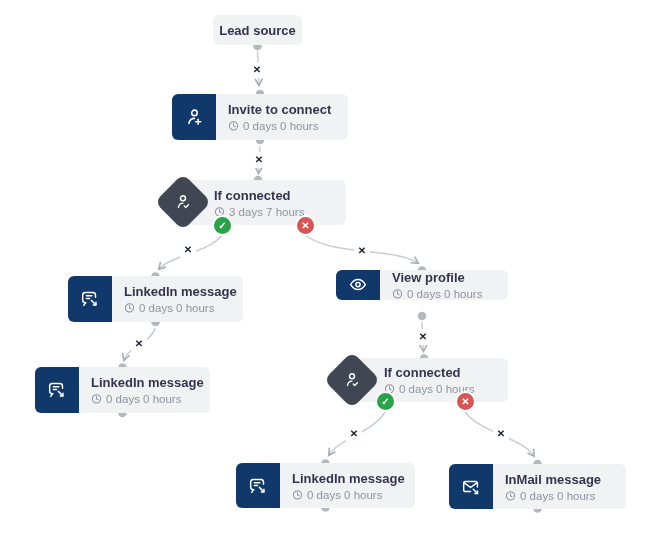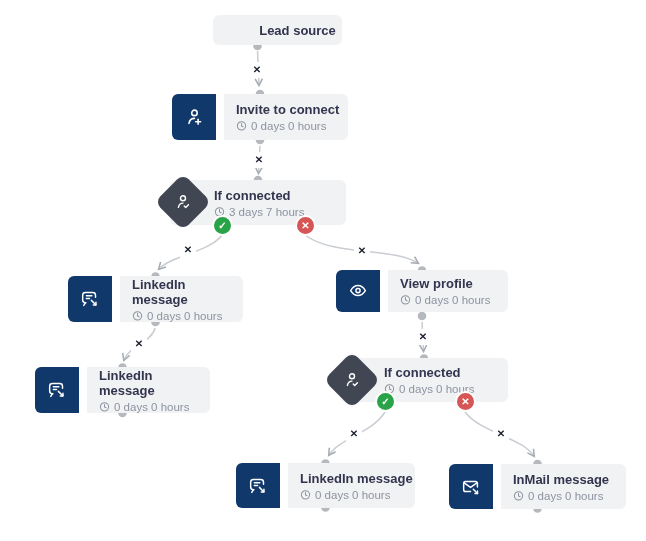--- a/index.html
+++ b/index.html
@@ -5,24 +5,24 @@
   html,body{margin:0;padding:0;background:#ffffff;}
   .canvas{position:relative;width:646px;height:541px;background:#ffffff;overflow:hidden;
           font-family:"Liberation Sans", sans-serif;}
   .edges{position:absolute;left:0;top:0;z-index:1;}
   .edge-x{position:absolute;width:16px;height:16px;background:#ffffff;z-index:2;
           text-align:center;line-height:16px;font-size:10px;font-weight:bold;color:#19202c;cursor:pointer;}
   .node{position:absolute;z-index:3;display:flex;align-items:stretch;cursor:pointer;}
   .node-body{background:#f1f2f4;border-radius:6px;flex:1;display:flex;flex-direction:column;
              justify-content:center;padding-left:12px;}
   .src-box{position:absolute;z-index:3;background:#f1f2f4;border-radius:6px;display:flex;
-           align-items:center;justify-content:center;font-size:13px;font-weight:600;color:#33354e;cursor:pointer;padding-left:40px;}
+           align-items:center;justify-content:center;font-size:13px;font-weight:600;color:#33354e;cursor:pointer;}
   .icon-box{width:44px;background:#10386b;border-radius:6px 0 0 6px;display:flex;
             align-items:center;justify-content:center;flex:none;}
-  .node.action .node-body{border-radius:0 6px 6px 0;margin-left:8px;}
+  .node.action .node-body{border-radius:0 6px 6px 0;}
   .title{font-size:13px;font-weight:600;color:#33354e;line-height:15px;}
   .delay{display:flex;align-items:flex-start;gap:4px;font-size:11.5px;color:#8d93a1;margin-top:3px;line-height:12px;}
   .diamond{position:absolute;width:40px;height:40px;background:#404652;border-radius:8px;
            transform:rotate(45deg);z-index:4;display:flex;align-items:center;justify-content:center;cursor:pointer;}
   .diamond svg{transform:rotate(-45deg);}
   .badge{position:absolute;width:21px;height:21px;box-sizing:border-box;border:2px solid #ffffff;
          border-radius:50%;z-index:5;text-align:center;line-height:17px;font-size:10px;font-weight:bold;
          color:#ffffff;cursor:pointer;}
   .badge.yes{background:#29a348;}
   .badge.no{background:#d65555;}
@@ -160,21 +160,21 @@
       <div class="delay">
         <svg width="11" height="11" viewBox="0 0 12 12" fill="none" stroke="#8d93a1" stroke-width="1.1" stroke-linecap="round">
           <circle cx="6" cy="6.4" r="4.5"></circle>
             <path d="M6 3.9v2.6l1.7.9"></path>
         </svg>
         <span>0 days 0 hours</span>
       </div>
     </div>
   </div>
 
-  <div class="node action" style="left:336px;top:270px;width:172px;height:42px">
+  <div class="node action" style="left:336px;top:270px;width:172px;height:30px">
     <div class="icon-box">
       <svg width="22" height="22" viewBox="0 0 24 24" fill="none" stroke="#fff" stroke-width="1.6" stroke-linecap="round" stroke-linejoin="round">
         <path d="M4 11.5c2.2-3.6 5-5.4 8-5.4s5.8 1.8 8 5.4c-2.2 3.6-5 5.4-8 5.4s-5.8-1.8-8-5.4z"></path>
         <circle cx="12" cy="11.5" r="2.3"></circle>
       </svg>
     </div>
     <div class="node-body">
       <div class="title">View profile</div>
       <div class="delay">
         <svg width="11" height="11" viewBox="0 0 12 12" fill="none" stroke="#8d93a1" stroke-width="1.1" stroke-linecap="round">

